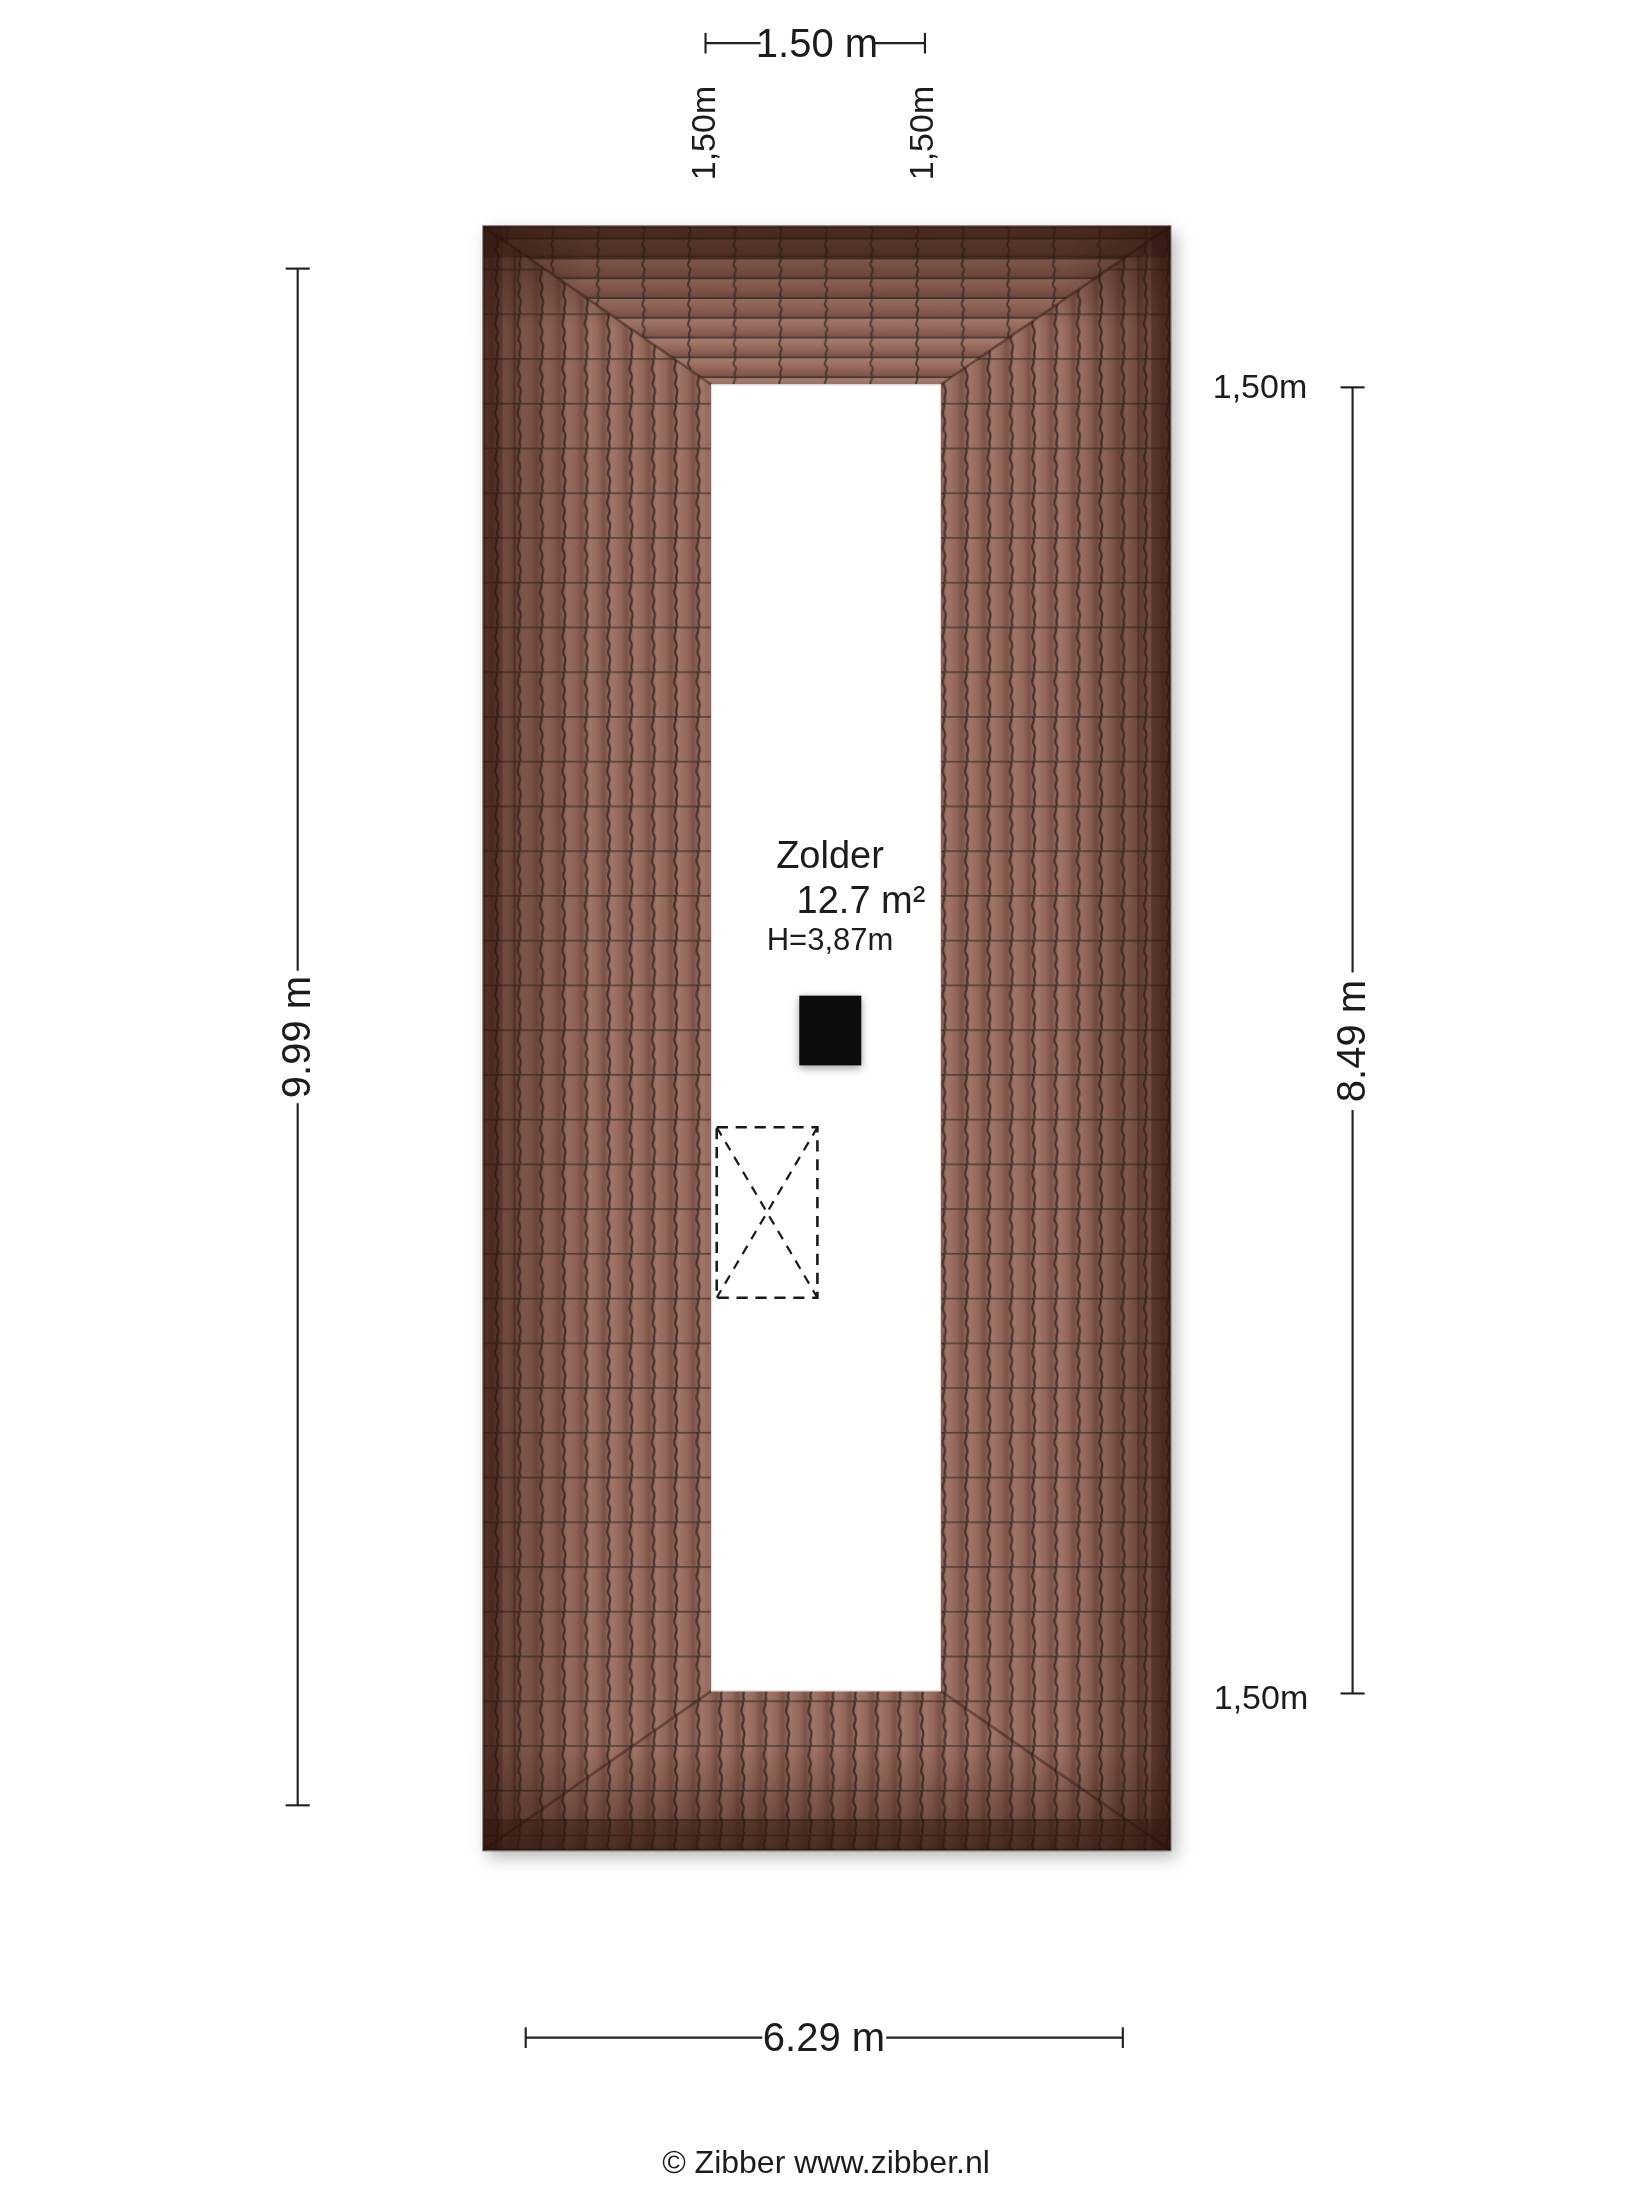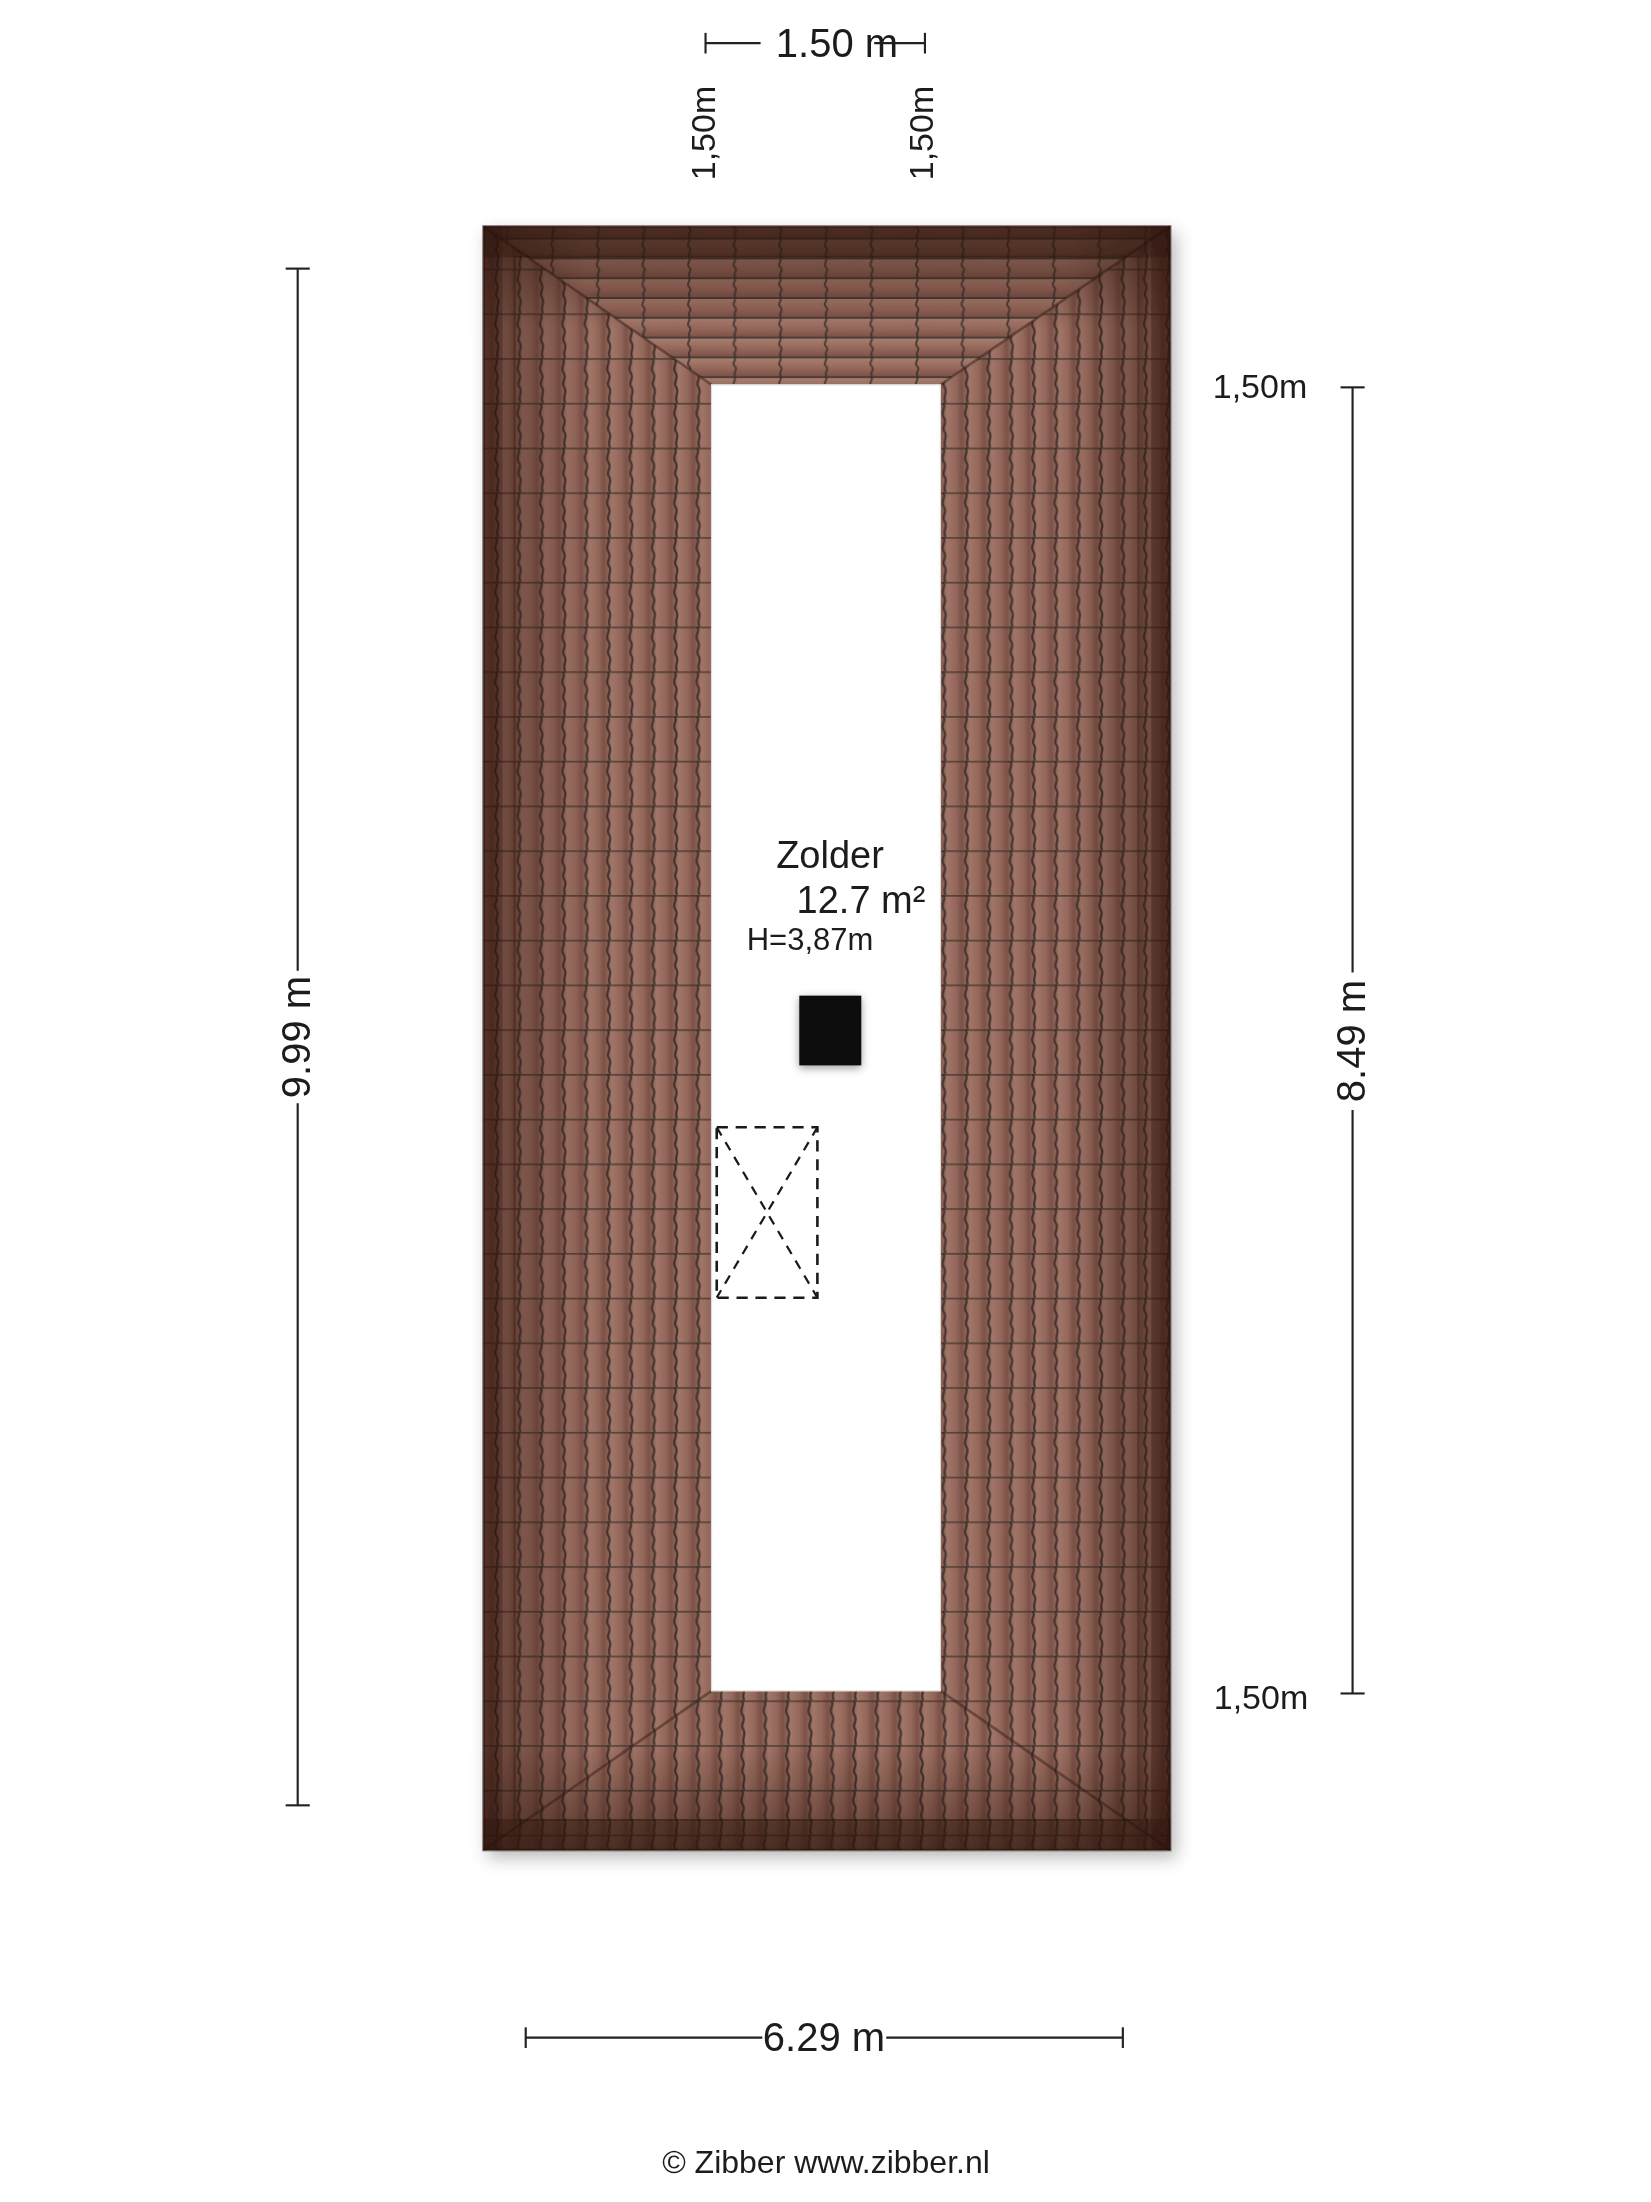--- a/index.html
+++ b/index.html
@@ -139,33 +139,33 @@
 
       <g>
         <line x1="611" y1="2356" x2="611" y2="2380"></line>
         <line x1="611" y1="2368" x2="886" y2="2368"></line>
         <line x1="1030" y1="2368" x2="1305" y2="2368"></line>
         <line x1="1305" y1="2356" x2="1305" y2="2380"></line>
       </g>
     </g>
   </svg>
 
-  <div class="lbl f46" style="left:817px;top:43px;margin-left:20px;">1.50 m</div>
+  <div class="lbl f46" style="left:817px;top:43px;">1.50 m</div>
 
   <div class="lbl rot f40" style="left:704px;top:133px;">1,50m</div>
   <div class="lbl rot f40" style="left:922px;top:133px;">1,50m</div>
 
   <div class="lbl rot f46" style="left:296px;top:1037px;">9.99 m</div>
   <div class="lbl rot f46" style="left:1351px;top:1041px;">8.49 m</div>
 
   <div class="lbl f40" style="left:1260px;top:387px;">1,50m</div>
   <div class="lbl f40" style="left:1261px;top:1698px;">1,50m</div>
 
   <div class="lbl f46" style="left:824px;top:2037px;">6.29 m</div>
 
   <div class="lbl f44" style="left:830px;top:856px;">Zolder</div>
   <div class="lbl f44" style="left:833px;top:901px;margin-left:28px;">12.7 m²</div>
-  <div class="lbl f36" style="left:810px;top:940px;">H=3,87m</div>
+  <div class="lbl f36" style="left:830px;top:940px;">H=3,87m</div>
 
   <div class="lbl f37" style="left:826px;top:2163px;">© Zibber www.zibber.nl</div>
 
 </div>
 
 
 </body></html>

